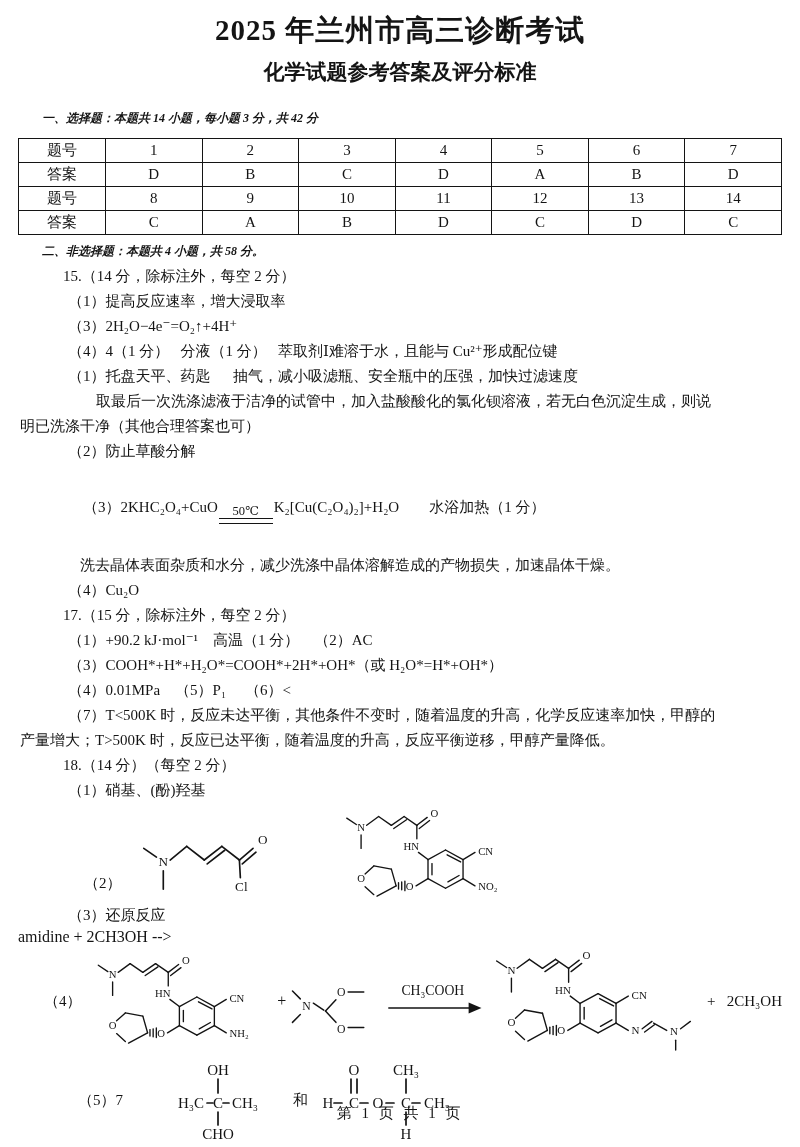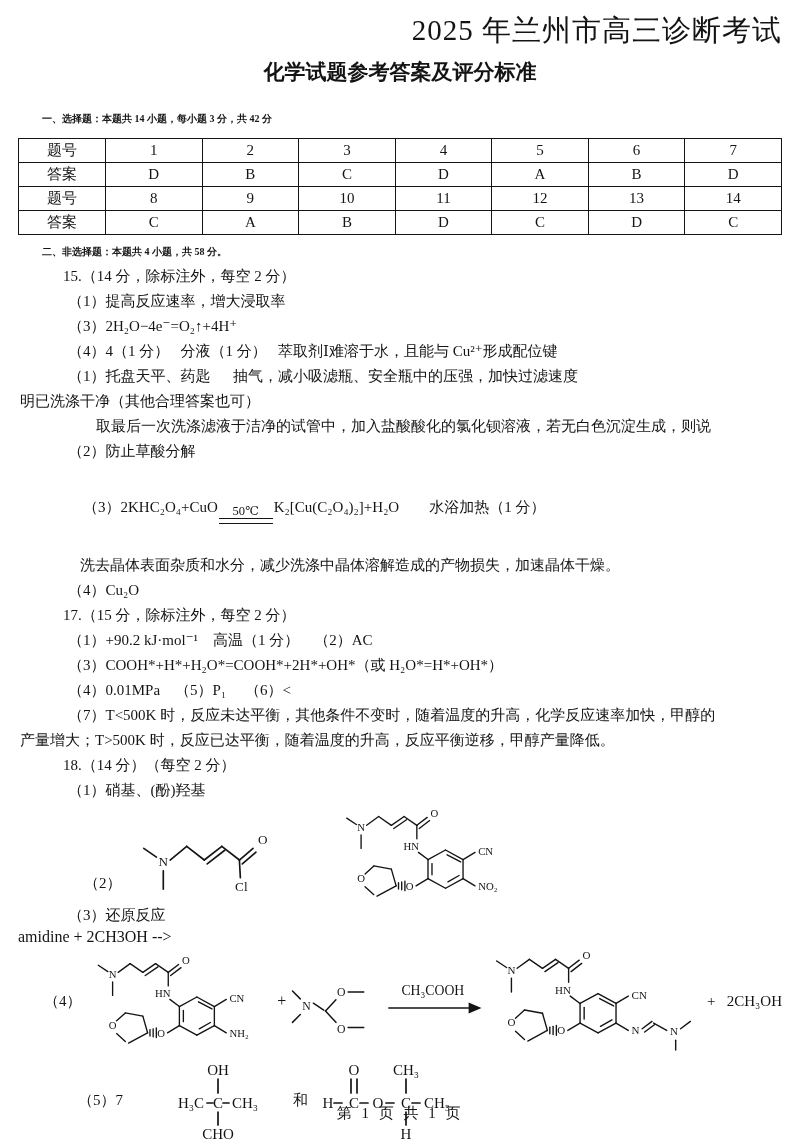--- a/index.html
+++ b/index.html
@@ -1,22 +1,22 @@
 <!DOCTYPE html>
 <html><head>
 <meta charset="utf-8">
 <style>
   html,body{margin:0;padding:0;background:#e8e8e8;}
   .page{position:relative;width:800px;height:1147px;margin:0 auto;background:#ffffff;
         color:#141414;font-family:"Liberation Serif","DejaVu Serif",serif;
         box-sizing:border-box;padding:8px 18px 0 18px;overflow:hidden;}
-  .title{text-align:right;font-size:29px;font-weight:normal;margin:4px 0 12px 0;line-height:36px;letter-spacing:1px;}
+  .title{text-align:center;font-size:29px;font-weight:bold;margin:4px 0 12px 0;line-height:36px;letter-spacing:1px;}
   .subtitle{text-align:center;font-size:21px;font-weight:bold;margin:12px 0 0 0;line-height:28px;font-family:Liberation Mono, monospace;}
   .line{margin:0;font-size:15px;line-height:25px;white-space:pre-wrap;}
-  .h-sec{padding-left:24px;font-weight:bold;font-size:10px;}
+  .h-sec{padding-left:24px;font-weight:bold;font-size:12px;font-style:italic;}
   .num{padding-left:45px;}
   .sub{padding-left:50px;}
   .cont{padding-left:78px;}
   .cont0{padding-left:2px;}
   .ind62{padding-left:62px;}
   table.answers{border-collapse:collapse;width:100%;margin:7px 0 4px 0;table-layout:fixed;border-radius:23px;}
   table.answers td{border:1.6px solid #141414;text-align:center;font-size:15px;height:23px;padding:0;}
   table.answers td.first{width:86px;}
   
   .stack{display:inline-flex;flex-direction:column;align-items:center;vertical-align:-3px;margin:0 1px;}
@@ -145,22 +145,22 @@
   </table>
 
   <p class="line h-sec">二、非选择题：本题共 4 小题，共 58 分。</p>
 
   <p class="line num">15.（14 分，除标注外，每空 2 分）</p>
   <p class="line sub">（1）提高反应速率，增大浸取率</p>
   <p class="line sub">（3）2H₂O−4e⁻=O₂↑+4H⁺</p>
   <p class="line sub">（4）4（1 分）   分液（1 分）   萃取剂Ⅰ难溶于水，且能与 Cu²⁺形成配位键</p>
 
   <p class="line sub">（1）托盘天平、药匙      抽气，减小吸滤瓶、安全瓶中的压强，加快过滤速度</p>
+  <p class="line cont">取最后一次洗涤滤液于洁净的试管中，加入盐酸酸化的氯化钡溶液，若无白色沉淀生成，则说</p>
   <p class="line cont0">明已洗涤干净（其他合理答案也可）</p>
-  <p class="line cont">取最后一次洗涤滤液于洁净的试管中，加入盐酸酸化的氯化钡溶液，若无白色沉淀生成，则说</p>
   <p class="line sub">（2）防止草酸分解</p>
   <p class="line sub" style="margin-top:6px;margin-bottom:4px">
     <span>（3）2KHC₂O₄+CuO</span><span class="stack"><span class="over">50℃</span><span class="dbar"></span></span><span>K₂[Cu(C₂O₄)₂]+H₂O</span><span class="eqnote">水浴加热（1 分）</span>
   </p>
   <p class="line ind62">洗去晶体表面杂质和水分，减少洗涤中晶体溶解造成的产物损失，加速晶体干燥。</p>
   <p class="line sub">（4）Cu₂O</p>
 
   <p class="line num">17.（15 分，除标注外，每空 2 分）</p>
   <p class="line sub">（1）+90.2 kJ·mol⁻¹    高温（1 分）    （2）AC</p>
   <p class="line sub">（3）COOH*+H*+H₂O*=COOH*+2H*+OH*（或 H₂O*=H*+OH*）</p>

